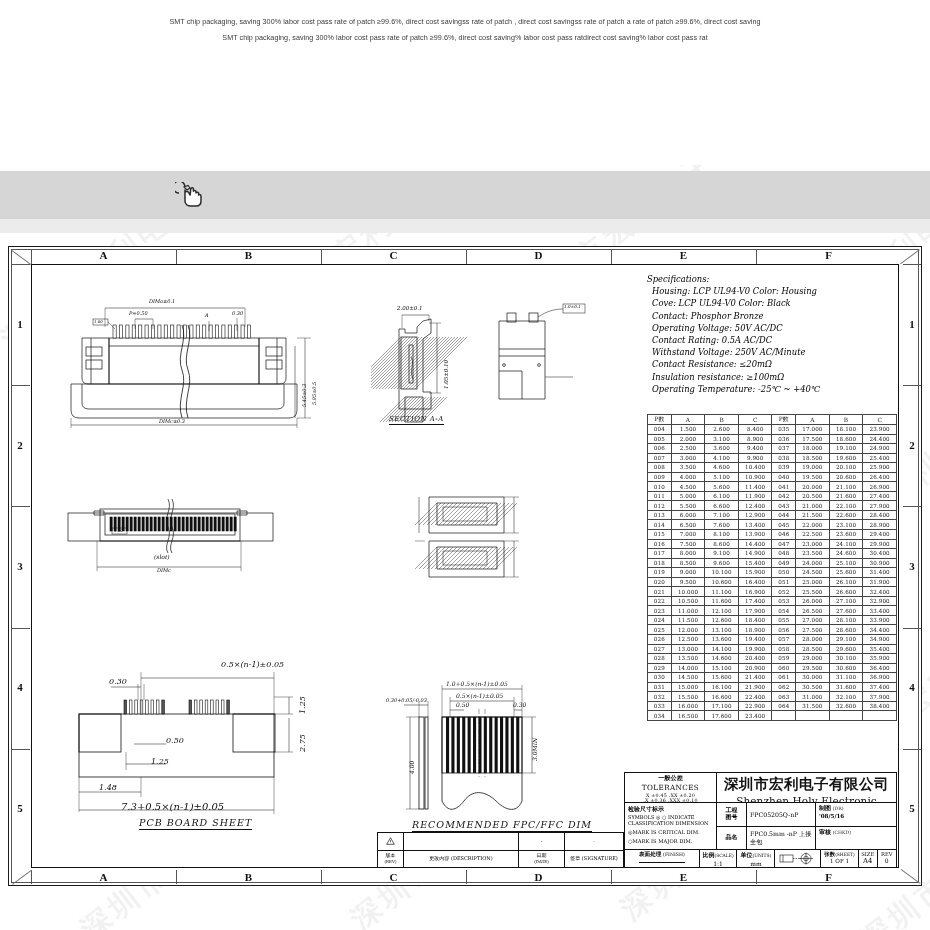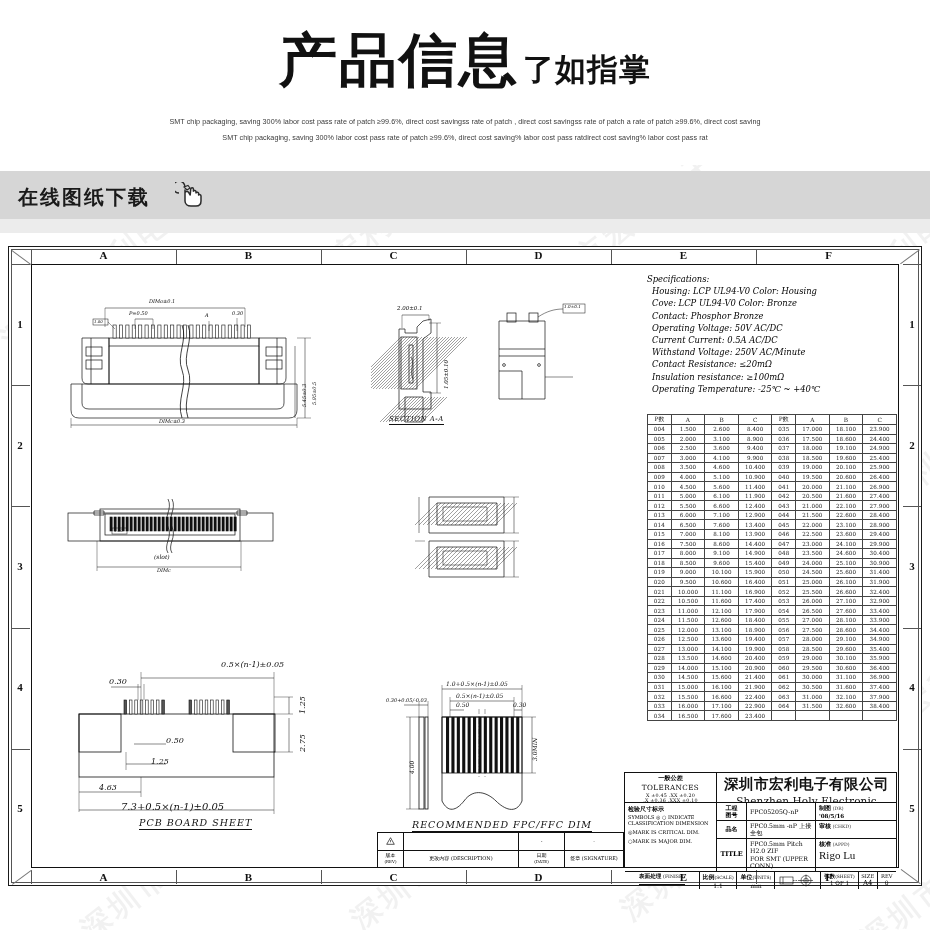--- a/index.html
+++ b/index.html
@@ -208,29 +208,25 @@
     <div class="wm" style="left: 280px; top: 660px;">深圳市宏利电子</div>
     <div class="wm" style="left: 540px; top: 650px;">深圳市宏利电子</div>
     <div class="wm" style="left: 800px; top: 680px;">深圳市宏利电子</div>
     <div class="wm" style="left: 60px; top: 840px;">深圳市宏利电子</div>
     <div class="wm" style="left: 330px; top: 830px;">深圳市宏利电子</div>
     <div class="wm" style="left: 600px; top: 820px;">深圳市宏利电子</div>
     <div class="wm" style="left: 840px; top: 850px;">深圳市宏利电子</div>
   </div>
 
 <div id="header">
-  <div class="title-wrap">
-    <span class="title-main">产品信息</span><span class="title-sub">了如指掌</span>
-  </div>
   <div class="subline">SMT chip packaging, saving 300% labor cost   pass rate of patch ≥99.6%, direct cost savingss rate of patch , direct cost savingss rate of patch a rate of patch ≥99.6%, direct cost saving</div>
   <div class="subline two">SMT chip packaging, saving 300% labor cost   pass rate of patch ≥99.6%, direct cost saving% labor cost   pass ratdirect cost saving% labor cost   pass rat</div>
 </div>
 
 <div id="band">
-  <div class="bandtext">在线图纸下载</div>
   <div id="hand-icon">
     <svg width="30" height="26" viewBox="0 0 30 26">
       <path d="M4 11 a6 6 0 1 1 6 -6" fill="none" stroke="#2b2b2b" stroke-width="1.6"></path>
       <path d="M9 5 L13 3.5 L15 6 L12 8 Z" fill="none" stroke="#2b2b2b" stroke-width="1.2"></path>
       <path d="M10 8 L10 19 C10 22 12.5 24 16 24 L21 24 C24 24 26 22 26 19 L26 14
                C26 12.6 24.4 12.2 23.6 13 L23.6 11.6 C23.6 10.2 21.6 9.9 21 10.9
                L21 9.8 C21 8.4 19 8.1 18.4 9.2 L18.4 7 C18.4 5.6 16.2 5.4 15.8 6.8
                L15.2 13 L13.4 10.2 C12.6 8.8 10 9.4 10 11 Z" fill="#ffffff" stroke="#2b2b2b" stroke-width="1.5" stroke-linejoin="round"></path>
     </svg>
   </div>
@@ -288,24 +284,24 @@
       <div class="bevel" style="left: 3px; top: 3px; width: 23.6008px; transform: rotate(36.3844deg);"></div>
       <div class="bevel" style="left: 911px; top: 3px; width: 23.6008px; transform: rotate(143.616deg);"></div>
       <div class="bevel" style="left: 3px; top: 637px; width: 23.6008px; transform: rotate(-36.3844deg);"></div>
       <div class="bevel" style="left: 911px; top: 637px; width: 23.6008px; transform: rotate(-143.616deg);"></div>
     </div>
 
   <div id="specs">
     <div class="sp-title">Specifications:</div>
     <div id="spec-lines">
         <div class="sp-line">Housing: LCP UL94-V0 Color: Housing</div>
-        <div class="sp-line">Cove: LCP UL94-V0 Color: Bronze</div>
+        <div class="sp-line">Cove: LCP UL94-V0 Color: Black</div>
         <div class="sp-line">Contact: Phosphor Bronze</div>
         <div class="sp-line">Operating Voltage: 50V AC/DC</div>
-        <div class="sp-line">Current Current: 0.5A AC/DC</div>
+        <div class="sp-line">Contact Rating: 0.5A AC/DC</div>
         <div class="sp-line">Withstand Voltage: 250V AC/Minute</div>
         <div class="sp-line">Contact Resistance: ≤20mΩ</div>
         <div class="sp-line">Insulation resistance: ≥100mΩ</div>
         <div class="sp-line">Operating Temperature: -25℃ ~ +40℃</div>
       </div>
   </div>
 
   <table id="pin-table">
     <thead>
         <tr id="pt-head">
@@ -970,21 +966,21 @@
         <line x1="120" y1="125" x2="120" y2="145" stroke-width="0.4"></line>
 
         <line x1="58" y1="158" x2="253" y2="158" stroke-width="0.5"></line>
         <line x1="253" y1="125" x2="253" y2="162" stroke-width="0.4"></line>
       </g>
     </svg>
     <div class="dimtxt" style="left:200px; top:8px; font-size:8px;">0.5×(n-1)±0.05</div>
     <div class="dimtxt" style="left:88px; top:25px; font-size:8px;">0.30</div>
     <div class="dimtxt" style="left:145px; top:84px; font-size:8px;">0.50</div>
     <div class="dimtxt" style="left:130px; top:105px; font-size:8px;">1.25</div>
-    <div class="dimtxt" style="left:78px; top:131px; font-size:8px;">4.63</div>
+    <div class="dimtxt" style="left:78px; top:131px; font-size:8px;">1.48</div>
     <div class="dimtxt" style="left:100px; top:149px; font-size:10px;">7.3+0.5×(n-1)±0.05</div>
     <div class="dimtxt vert" style="left:277px; top:62px; font-size:8px;">1.25</div>
     <div class="dimtxt vert" style="left:277px; top:100px; font-size:8px;">2.75</div>
     <div class="capt" style="left:118px; top:165px;">PCB BOARD SHEET</div>
   </div>
 
   <div class="dwg" style="left:355px; top:432px; width:250px; height:175px;">
     <svg width="250" height="175" viewBox="0 0 250 175">
       <g stroke="#111" fill="none" stroke-width="0.8">
 
@@ -1112,31 +1108,20 @@
 
         <div class="tb-row" style="flex:1;">
           <div class="tb-cell lab">品名</div>
           <div class="tb-cell val">FPC0.5mm -nP 上接 全包</div>
           <div class="tb-cell rt">
             <b>审核</b> <span class="sm">(CHKD)</span>
             <div></div>
           </div>
         </div>
 
-        <div class="tb-row" style="flex:1.15;">
-          <div class="tb-cell lab" style="font-family:'DejaVu Serif',serif;font-size:6.5px">TITLE</div>
-          <div class="tb-cell val" style="flex-direction:column;align-items:flex-start;justify-content:center">
-            <div>FPC0.5mm Pitch H2.0 ZIF</div>
-            <div>FOR SMT (UPPER CONN)</div>
-          </div>
-          <div class="tb-cell rt">
-            <b>核准</b> <span class="sm">(APPD)</span>
-            <div class="sig">Rigo Lu</div>
-          </div>
-        </div>
 
       </div>
     </div>
 
     <div class="tb-row" style="height:17px;">
       <div class="tb-cell fin">
         <b>表面处理</b> <span style="font-size:4.6px">(FINISH)</span>
         <div style="border-top:.7px solid #111;width:46px;margin:3px auto 0"></div>
       </div>
       <div class="tb-cell scale-c">

